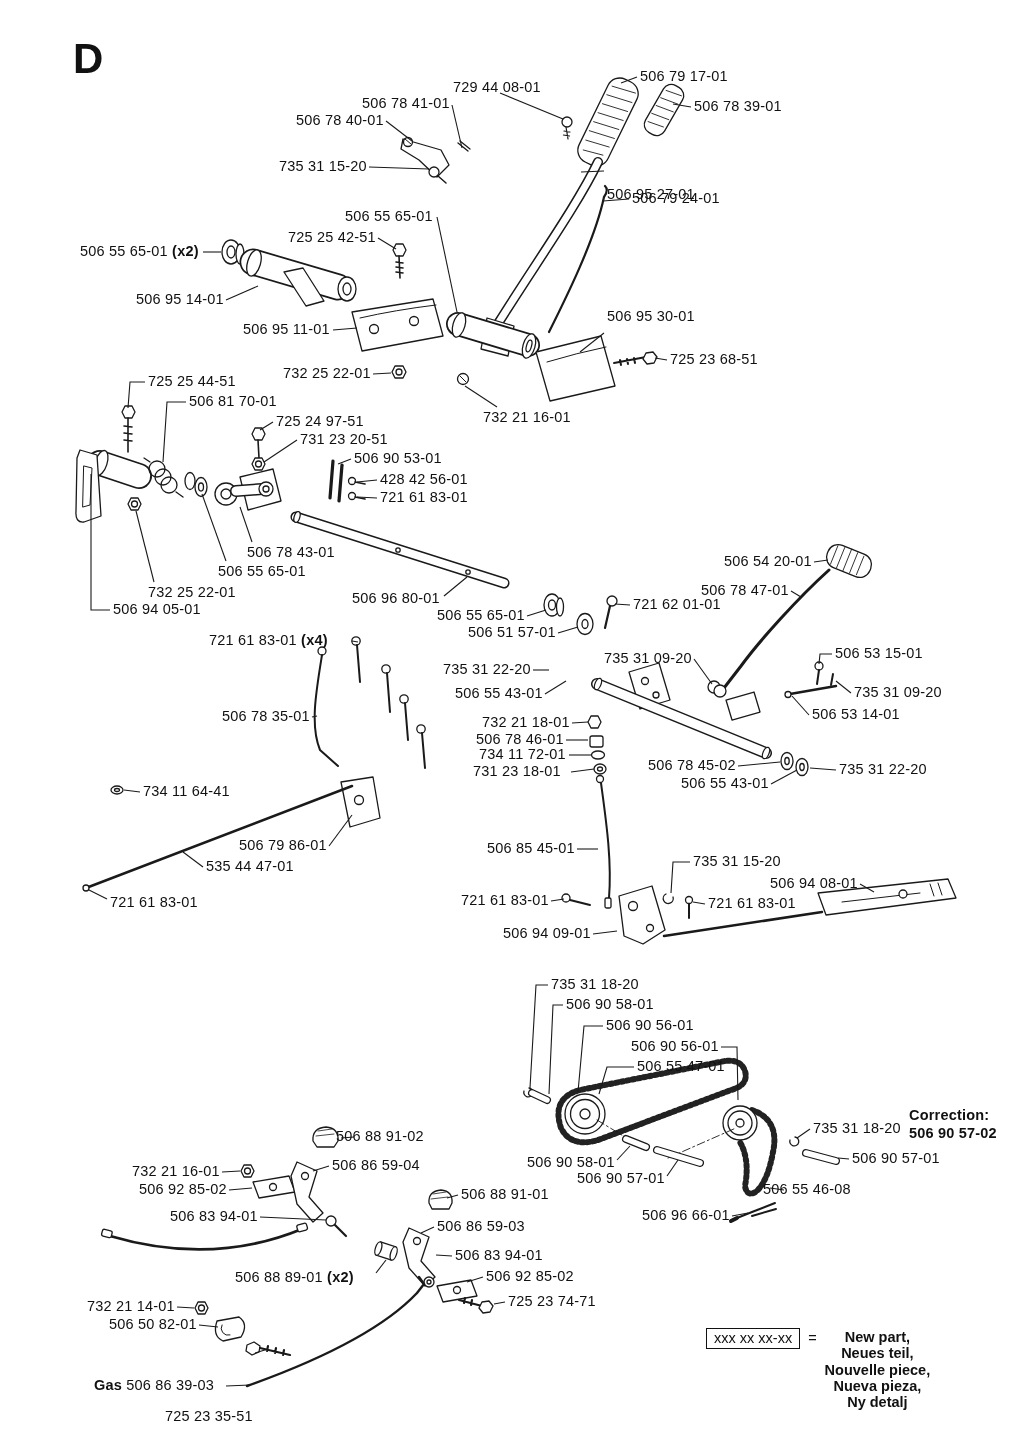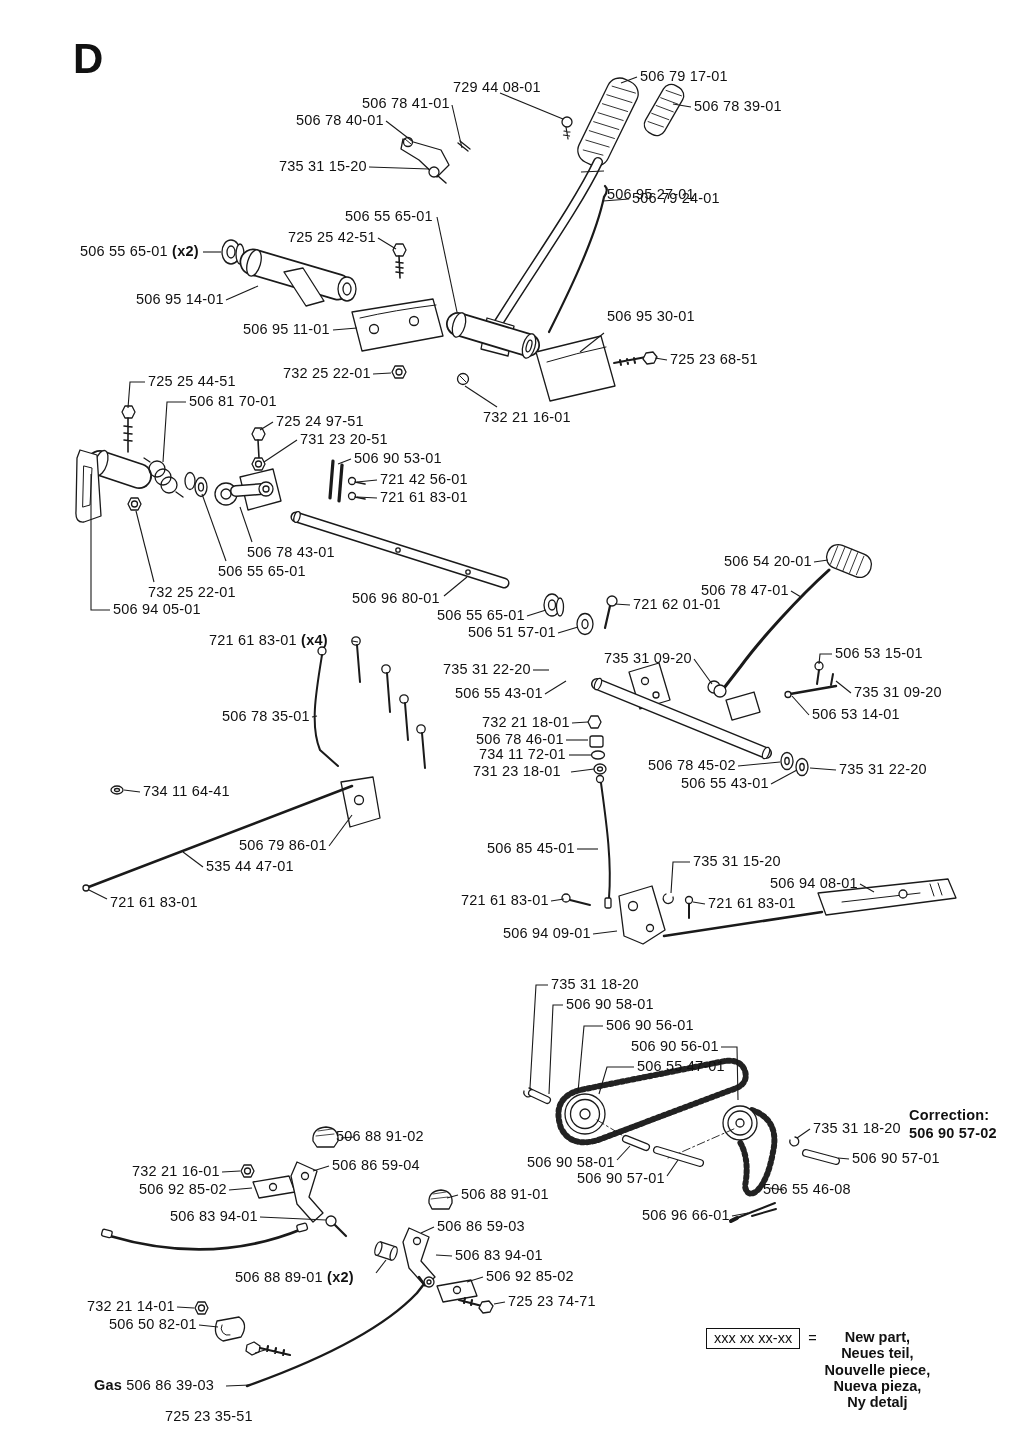--- a/index.html
+++ b/index.html
@@ -463,21 +463,21 @@
       <div class="part-label" style="left: 243px; top: 321px;">506 95 11-01</div>
       <div class="part-label" style="left: 607px; top: 308px;">506 95 30-01</div>
       <div class="part-label" style="left: 670px; top: 351px;">725 23 68-51</div>
       <div class="part-label" style="left: 283px; top: 365px;">732 25 22-01</div>
       <div class="part-label" style="left: 483px; top: 409px;">732 21 16-01</div>
       <div class="part-label" style="left: 148px; top: 373px;">725 25 44-51</div>
       <div class="part-label" style="left: 189px; top: 393px;">506 81 70-01</div>
       <div class="part-label" style="left: 276px; top: 413px;">725 24 97-51</div>
       <div class="part-label" style="left: 300px; top: 431px;">731 23 20-51</div>
       <div class="part-label" style="left: 354px; top: 450px;">506 90 53-01</div>
-      <div class="part-label" style="left: 380px; top: 471px;">721 42 56-01</div>
+      <div class="part-label" style="left: 380px; top: 471px;">428 42 56-01</div>
       <div class="part-label" style="left: 380px; top: 489px;">721 61 83-01</div>
       <div class="part-label" style="left: 247px; top: 544px;">506 78 43-01</div>
       <div class="part-label" style="left: 218px; top: 563px;">506 55 65-01</div>
       <div class="part-label" style="left: 148px; top: 584px;">732 25 22-01</div>
       <div class="part-label" style="left: 113px; top: 601px;">506 94 05-01</div>
       <div class="part-label" style="left: 352px; top: 590px;">506 96 80-01</div>
       <div class="part-label" style="left: 437px; top: 607px;">506 55 65-01</div>
       <div class="part-label" style="left: 468px; top: 624px;">506 51 57-01</div>
       <div class="part-label" style="left: 633px; top: 596px;">721 62 01-01</div>
       <div class="part-label" style="left: 724px; top: 553px;">506 54 20-01</div>

